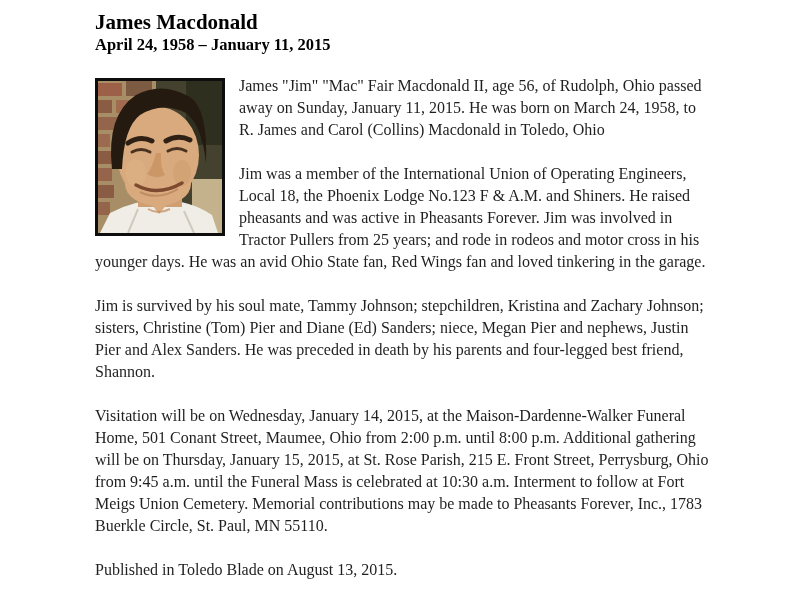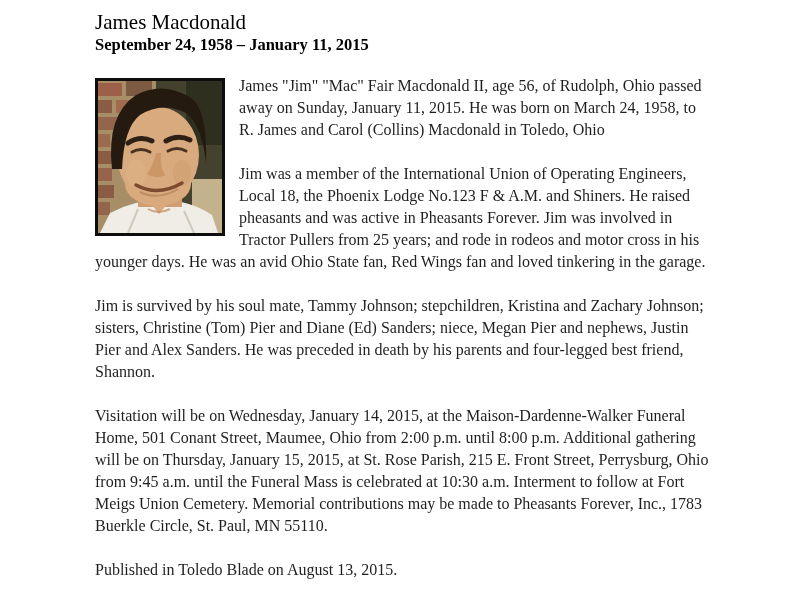--- a/index.html
+++ b/index.html
@@ -14,21 +14,21 @@
     font-family: "Liberation Serif", "DejaVu Serif", serif;
   }
   .page {
     box-sizing: border-box;
     width: 800px;
     height: 600px;
     padding: 10px 88px 0 95px;
   }
   .deceased-name {
     font-size: 21px;
-    font-weight: normal;
+    font-weight: bold;
     color: #000000;
     margin: 0;
     line-height: 24px;
   }
   .life-dates {
     font-size: 16.5px;
     font-weight: bold;
     color: #000000;
     margin: 1px 0 0 0;
     line-height: 20px;
@@ -57,21 +57,21 @@
     margin-bottom: 0;
   }
 </style>
 </head>
 <body>
 
 <div class="page">
 
   <h1 class="deceased-name">James Macdonald</h1>
 
-  <div class="life-dates">September 24, 1958 – January 11, 2015</div>
+  <div class="life-dates">April 24, 1958 – January 11, 2015</div>
 
   <div class="content">
 
     <div class="photo-frame">
       <svg viewBox="0 0 124 152" width="124" height="152" preserveAspectRatio="none">
 
         <rect x="0" y="0" width="124" height="152" fill="#a78e66"></rect>
 
         <rect x="0" y="2" width="24" height="13" fill="#9c5f47"></rect>
         <rect x="28" y="0" width="26" height="15" fill="#7d5a42"></rect>

